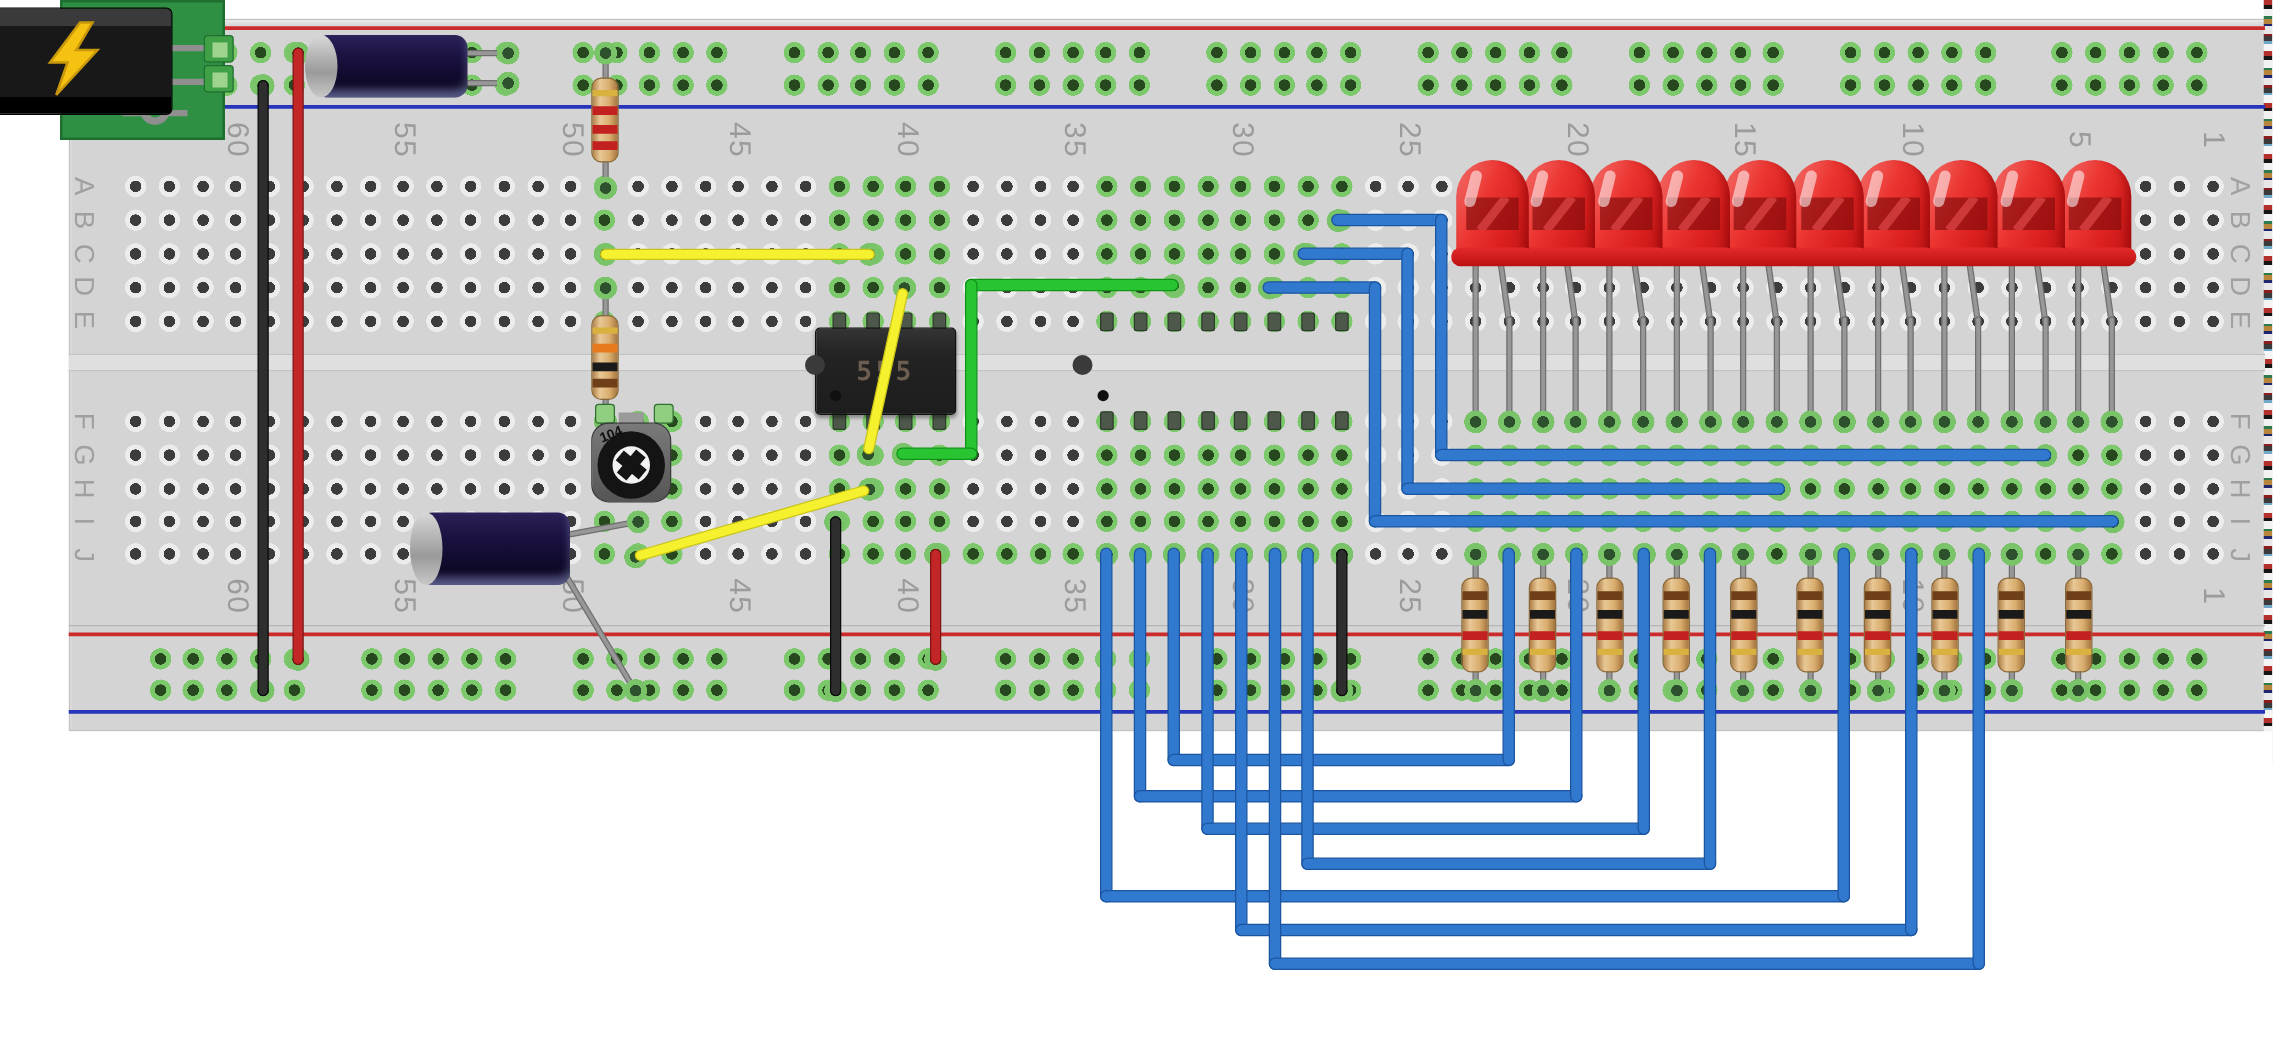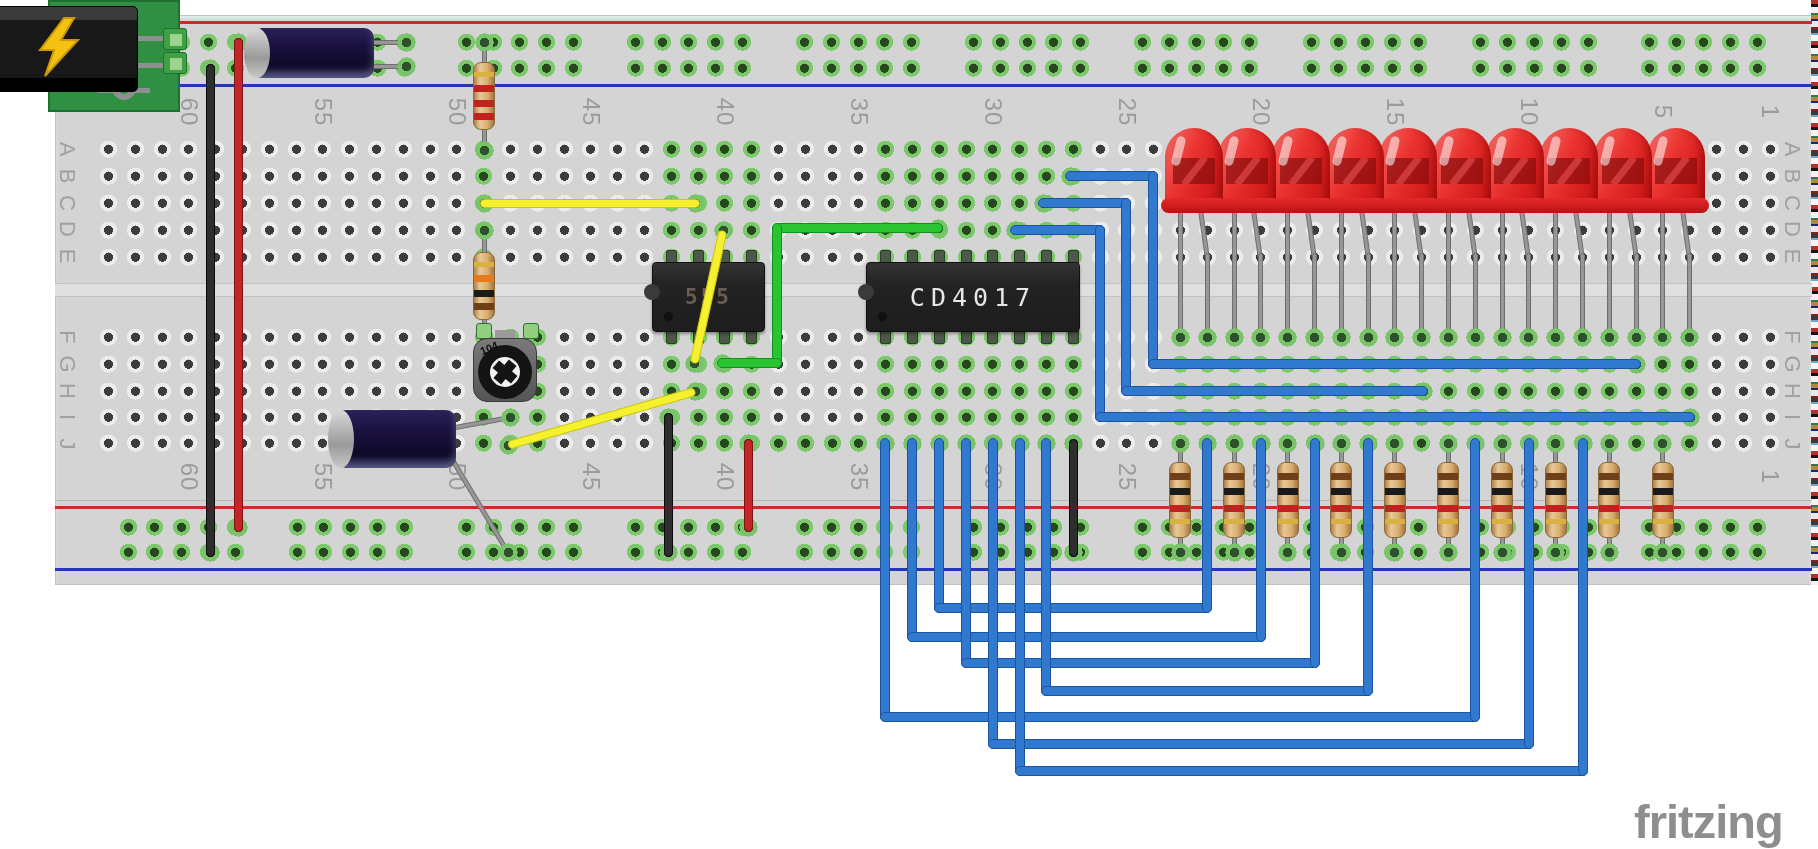--- a/index.html
+++ b/index.html
@@ -42,21 +42,20 @@
   #logo{position:absolute;left:1634px;top:794px;font-size:47px;font-weight:600;color:#8e8e8e;letter-spacing:-1px;}
   #noise{position:absolute;left:1811px;top:0;width:7px;height:585px;
          background:repeating-linear-gradient(180deg,#b2312d 0 4px,#151515 4px 7px,#f2f2f2 7px 13px,#2e7a4f 13px 15px,#b8863a 15px 19px,#20266e 19px 21px,#e8e8e8 21px 27px,#8a1d1d 27px 29px,#3a3a3a 29px 33px,#6fa8c9 33px 35px,#f5f5f5 35px 41px);}
 </style>
 </head>
 <body>
 
 <div id="stage">
   <div id="board"></div>
   <div id="noise"></div>
-  <div id="logo">fritzing</div>
 <div class="abs " style="left: 55px; top: 21px; width: 1757px; height: 3px; z-index: 1; background: rgb(204, 43, 43);"></div>
     <div class="abs " style="left: 55px; top: 84px; width: 1757px; height: 3px; z-index: 1; background: rgb(38, 53, 187);"></div>
     <div class="abs " style="left: 55px; top: 500px; width: 1757px; height: 1px; z-index: 1; background: rgb(181, 181, 181);"></div>
     <div class="abs " style="left: 55px; top: 506px; width: 1757px; height: 3px; z-index: 1; background: rgb(204, 43, 43);"></div>
     <div class="abs " style="left: 55px; top: 568px; width: 1757px; height: 3px; z-index: 1; background: rgb(38, 53, 187);"></div>
     <div class="abs " style="left: 55px; top: 283px; width: 1757px; height: 14px; z-index: 1; background: rgb(223, 223, 223); border-top: 1px solid rgb(194, 194, 194); border-bottom: 1px solid rgb(194, 194, 194);"></div>
     <div class="abs hole h-green" style="left: 118.5px; top: 32.5px; width: 19px; height: 19px; z-index: 2;"></div>
     <div class="abs hole h-green" style="left: 118.5px; top: 58.5px; width: 19px; height: 19px; z-index: 2;"></div>
     <div class="abs hole h-green" style="left: 118.5px; top: 517.5px; width: 19px; height: 19px; z-index: 2;"></div>
     <div class="abs hole h-green" style="left: 118.5px; top: 542.5px; width: 19px; height: 19px; z-index: 2;"></div>
@@ -954,23 +953,20 @@
     <div class="abs icpin" style="left: 960.5px; top: 250px; width: 11px; height: 15px; z-index: 4;"></div>
     <div class="abs icpin" style="left: 960.5px; top: 329px; width: 11px; height: 15px; z-index: 4;"></div>
     <div class="abs icpin" style="left: 987.3px; top: 250px; width: 11px; height: 15px; z-index: 4;"></div>
     <div class="abs icpin" style="left: 987.3px; top: 329px; width: 11px; height: 15px; z-index: 4;"></div>
     <div class="abs icpin" style="left: 1014.1px; top: 250px; width: 11px; height: 15px; z-index: 4;"></div>
     <div class="abs icpin" style="left: 1014.1px; top: 329px; width: 11px; height: 15px; z-index: 4;"></div>
     <div class="abs icpin" style="left: 1040.9px; top: 250px; width: 11px; height: 15px; z-index: 4;"></div>
     <div class="abs icpin" style="left: 1040.9px; top: 329px; width: 11px; height: 15px; z-index: 4;"></div>
     <div class="abs icpin" style="left: 1067.7px; top: 250px; width: 11px; height: 15px; z-index: 4;"></div>
     <div class="abs icpin" style="left: 1067.7px; top: 329px; width: 11px; height: 15px; z-index: 4;"></div>
-    <div class="abs chip" style="left: 866px; top: 262px; width: 214px; height: 70px; z-index: 5;">
-      <div class="chiplabel" style="top: 20px; color: rgb(230, 230, 230); font-size: 25px; letter-spacing: 6px;">CD4017</div>
-    </div>
     <div class="abs notch" style="left: 858px; top: 284px; width: 16px; height: 16px; z-index: 6;"></div>
     <div class="abs pin1dot" style="left: 878px; top: 312px; z-index: 6;"></div>
     <div class="abs wireseg" style="z-index: 3; background: rgb(151, 151, 151); border: 1px solid rgb(111, 111, 111); border-radius: 2.5px; left: 1177.9px; top: 440.5px; width: 5px; height: 30px;"></div>
     <div class="abs wireseg" style="z-index: 3; background: rgb(151, 151, 151); border: 1px solid rgb(111, 111, 111); border-radius: 2.5px; left: 1177.9px; top: 529.5px; width: 5px; height: 25px;"></div>
     <div class="abs ring" style="left: 1170.9px; top: 433.5px; width: 19px; height: 19px; z-index: 3;"></div>
     <div class="abs ring" style="left: 1170.9px; top: 542.5px; width: 19px; height: 19px; z-index: 3;"></div>
     <div class="abs rbody" style="left: 1169.4px; top: 462px; width: 22px; height: 76px; z-index: 5;">
       <div class="rband" style="top: 10px; height: 7px; background: rgb(110, 63, 24);"></div>
       <div class="rband" style="top: 25px; height: 7px; background: rgb(26, 26, 26);"></div>
       <div class="rband" style="top: 42px; height: 7px; background: rgb(195, 32, 32);"></div>

